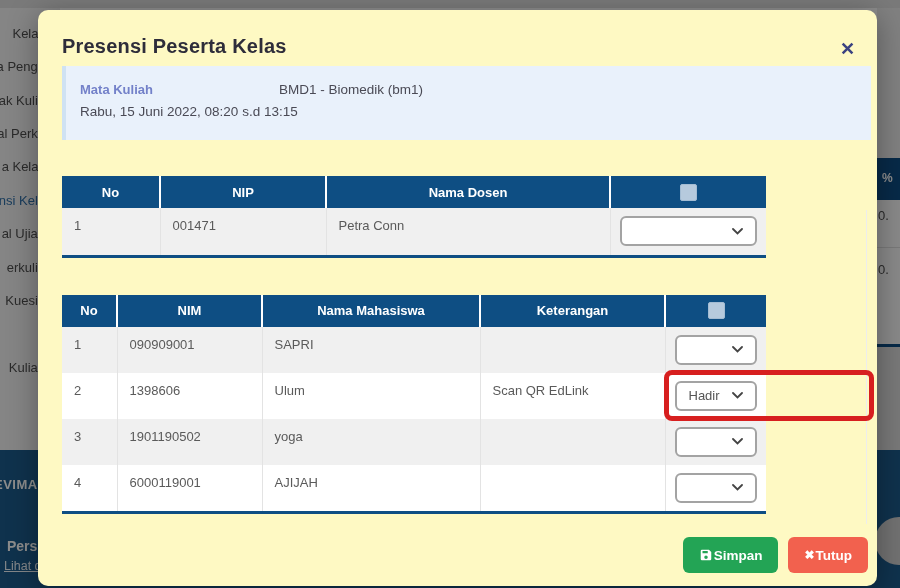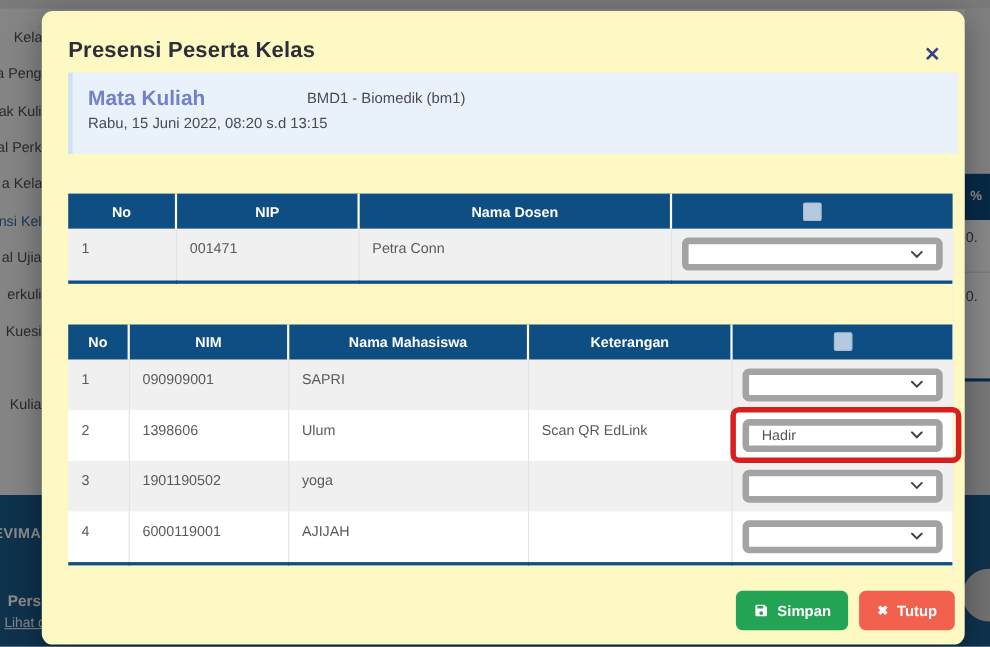--- a/index.html
+++ b/index.html
@@ -32,46 +32,46 @@
   .modal { position:absolute; left:38px; top:10px; width:839px; height:576px; background:#fef9c3; border-radius:10px; z-index:10; box-shadow:0 6px 30px rgba(0,0,0,0.35); }
   .modal-header { position:absolute; left:0; top:0; width:100%; height:50px; padding:25px 24px 0 24px; }
   .modal-title { font-size:20px; font-weight:bold; color:#2e2d3a; letter-spacing:0.2px; }
   .modal-close { position:absolute; top:30px; right:22px; font-size:18px; font-weight:bold; color:#3a4280; cursor:pointer; line-height:1; }
 
   .modal-body { position:absolute; left:0; top:50px; width:100%; height:464px; overflow:hidden; }
   .track-line { position:absolute; top:150px; right:10px; width:1px; height:355px; background:#ededed; }
 
   .info-box { margin:6px 6px 0 24px; height:74px; background:#e9f1fb; border-left:4px solid #cfe2f3; padding:13px 0 0 14px; }
   .info-row { display:flex; line-height:22px; }
-  .info-label { width:199px; font-weight:bold; font-size:19px; color:#7381c9; }
+  .info-label { width:199px; font-weight:bold; font-size:13px; color:#7381c9; }
   .info-value { font-size:13.5px; color:#4a4a55; }
 
-  table { border-collapse:collapse; table-layout:fixed; width:804px; margin-left:24px; border-bottom:3px solid #0e4e83; }
+  table { border-collapse:collapse; table-layout:fixed; width:704px; margin-left:24px; border-bottom:3px solid #0e4e83; }
   .tbl-dosen { margin-top:36px; }
   .tbl-mhs { margin-top:37px; }
   th { background:#0e4e83; color:#ffffff; font-size:13px; font-weight:bold; height:32px; text-align:center; border-right:2px solid #ffffff; }
   th:last-child { border-right:none; }
   td { font-size:13px; color:#5a5a5a; padding:10px 12px; vertical-align:top; border-right:1px solid #e3e3e3; }
   td:last-child { border-right:none; }
   .tbl-dosen td { height:48px; }
   .tbl-mhs td { height:44px; }
   tr.row-gray td { background:#f0f0f0; }
   tr.row-white td { background:#ffffff; }
   td.cell-select { padding:8px 9px; vertical-align:middle; }
   td.cell-center { text-align:left; }
 
   .hdr-checkbox { display:inline-block; width:17px; height:17px; background:#b6cadd; border:1px solid #a3bcd3; border-radius:2px; vertical-align:middle; }
 
-  .select { display:flex; align-items:center; justify-content:space-between; height:30px; width:100%; background:#ffffff; border:6px solid #a3a3a3; border-radius:6px; padding:0 12px; cursor:pointer;text-align:right; }
+  .select { display:flex; align-items:center; justify-content:space-between; height:30px; width:100%; background:#ffffff; border:2px solid #a3a3a3; border-radius:6px; padding:0 12px; cursor:pointer;text-align:right; }
   .select-value { font-size:13px; color:#555555; }
 
   .annotation { position:absolute; left:626px; top:360px; width:210px; height:51px; border:5px solid #d71f1f; border-radius:8px; z-index:20; pointer-events:none; }
 
   .modal-footer { position:absolute; left:0; bottom:0; width:100%; height:62px; display:flex; align-items:center; justify-content:flex-end; gap:10px; padding-right:9px; }
-  .btn { display:flex; align-items:center; gap:8px; height:36px; padding:8px 16px; border:none; border-radius:6px; color:#ffffff; font-family:"Liberation Sans", sans-serif; font-size:13.5px; font-weight:bold; cursor:pointer; }
+  .btn { display:flex; align-items:center; gap:1px; height:36px; padding:8px 16px; border:none; border-radius:6px; color:#ffffff; font-family:"Liberation Sans", sans-serif; font-size:13.5px; font-weight:bold; cursor:pointer; }
   .btn-save { background:#23a455; }
   .btn-close { background:#f2614e; }
   .btn-x { font-size:12px; font-weight:bold; }
 </style>
 </head>
 <body>
 
 <div class="stage">
 
   <div class="bg-topstrip"></div>

